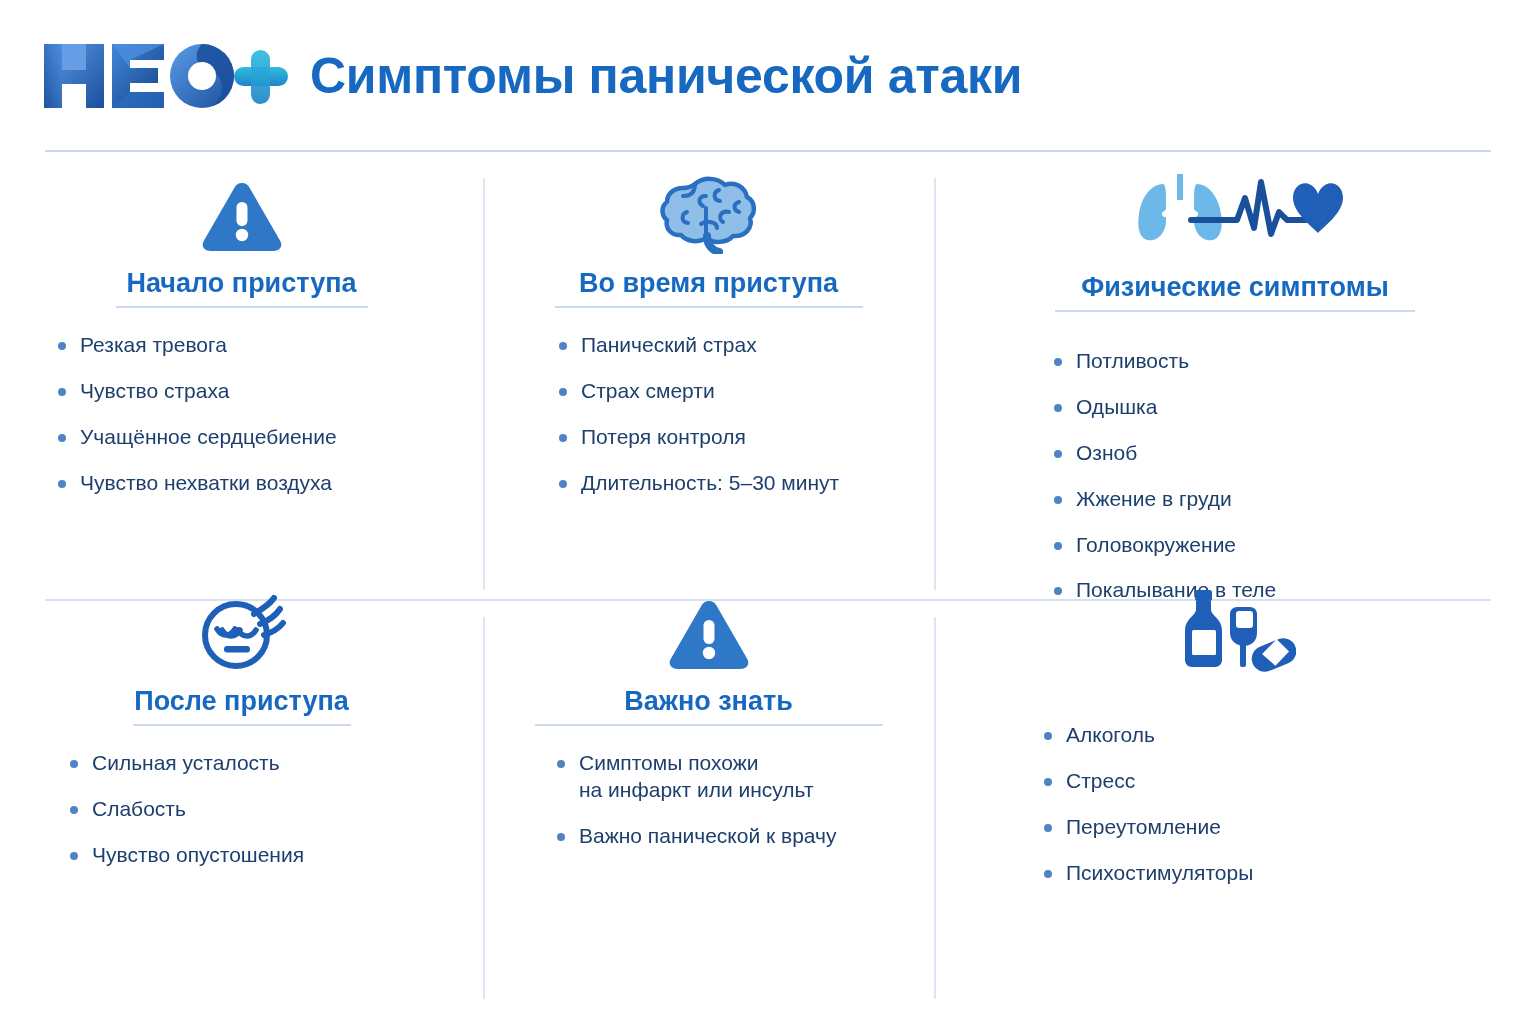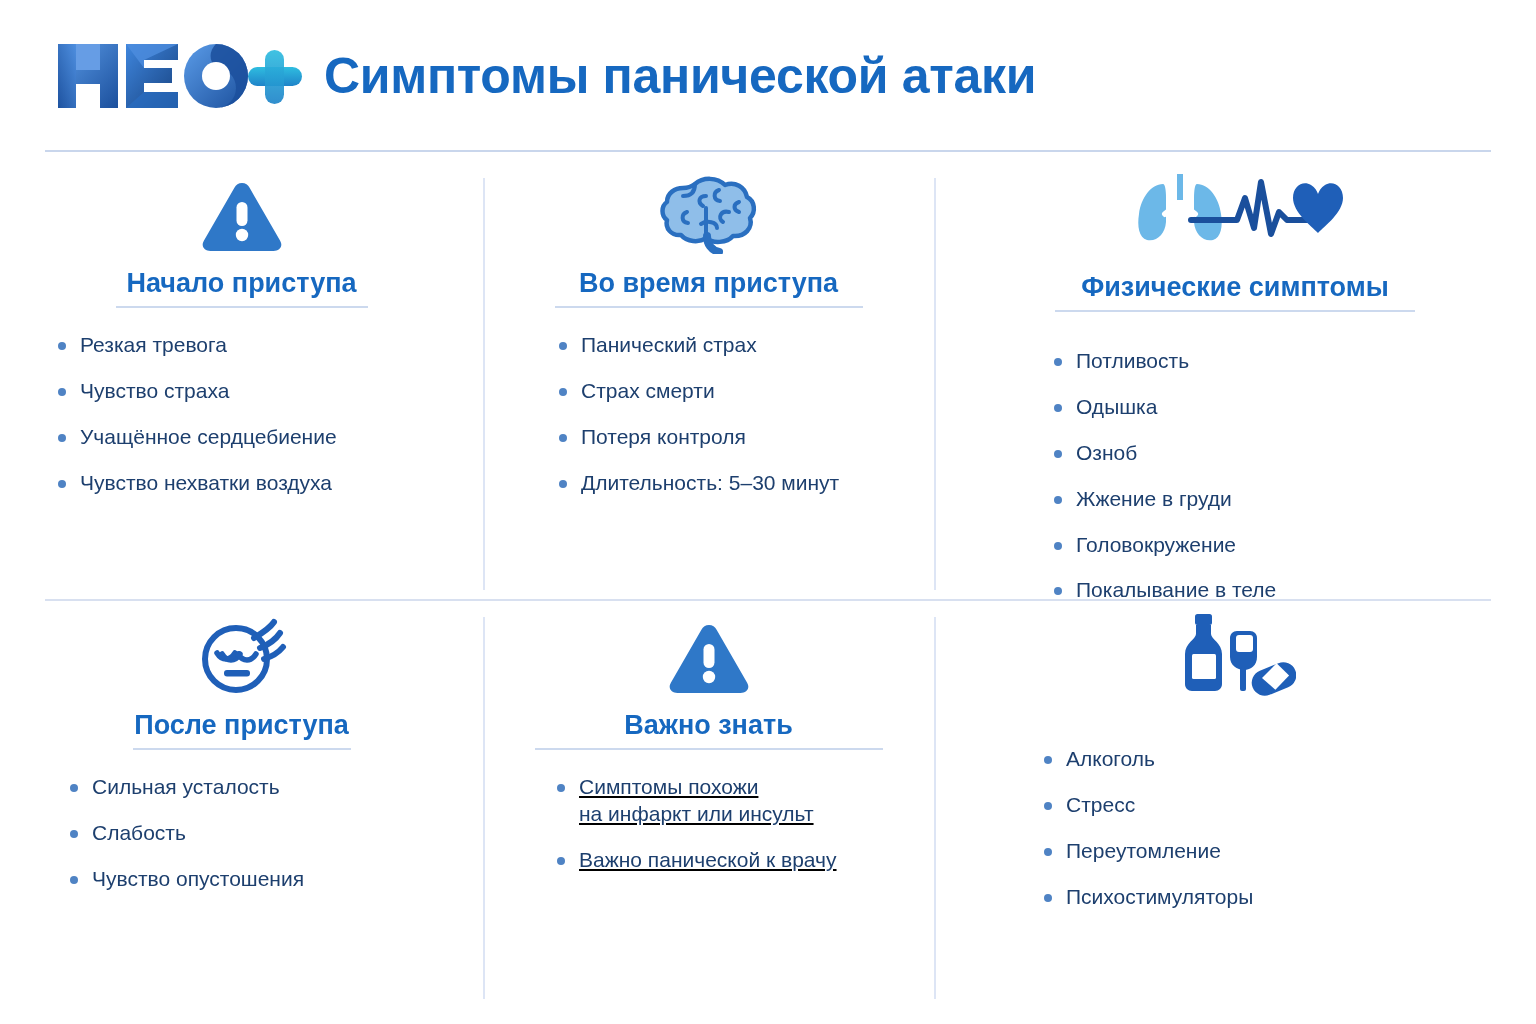--- a/index.html
+++ b/index.html
@@ -6,21 +6,21 @@
   html, body {
     width: 1536px; height: 1024px;
     background: #ffffff;
     font-family: "Liberation Sans", "DejaVu Sans", sans-serif;
     overflow: hidden;
   }
   .page { position: relative; width: 1536px; height: 1024px; background: #fff; }
 
   
   .header {
-    position: absolute; left: 16px; top: 0; width: 1216px; height: 152px;
+    position: absolute; left: 2px; top: 0; width: 1216px; height: 152px;
     display: flex; align-items: center;
   }
   .logo-wrap {
     margin-left: 40px; width: 248px; height: 78px;
     display: flex; align-items: center;
   }
   .logo-svg { display: block; }
   .page-title {
     margin-left: 20px;
     font-size: 50px; font-weight: bold; color: #1668c0;
@@ -33,21 +33,21 @@
   }
 
   
   .grid {
     position: absolute; left: 0; top: 160px; width: 1536px; height: 864px;
   }
   .row {
     position: absolute; left: 0; width: 1536px; display: flex;
   }
   .row-1 { top: 8px; height: 430px; }
-  .row-2 { top: 450px; height: 400px; }
+  .row-2 { top: 426px; height: 400px; }
 
   .row-rule {
     position: absolute; left: 45px; top: 439px; width: 1446px; height: 2px;
     background: #d8e0f0;
   }
   .vrule {
     position: absolute; width: 2px; background: #dde5f5;
   }
   .vrule.v1a { left: 483px; top: 18px; height: 412px; }
   .vrule.v2a { left: 934px; top: 18px; height: 412px; }
@@ -94,21 +94,21 @@
     position: absolute; left: 4px; top: 10px;
     width: 8px; height: 8px; border-radius: 50%;
     background: #4f83c4;
   }
 
   
   .b-a { margin-left: 34px; align-self: flex-start; }
   .b-b { margin-left: 52px; align-self: flex-start; }
   .b-c { margin-left: 96px; align-self: flex-start; }
   .b-d { margin-left: 46px; align-self: flex-start; }
-  .b-e { margin-left: 50px; align-self: flex-start; text-decoration: underline; }
+  .b-e { margin-left: 50px; align-self: flex-start; }
   .b-f { margin-left: 86px; align-self: flex-start; }
 
   .t-w1 { width: 252px; }
   .t-w2 { width: 308px; }
   .t-w3 { width: 360px; }
   .t-w4 { width: 218px; }
   .t-w5 { width: 348px; }
   .t-w6 { width: 280px; }
 </style>
 </head>

